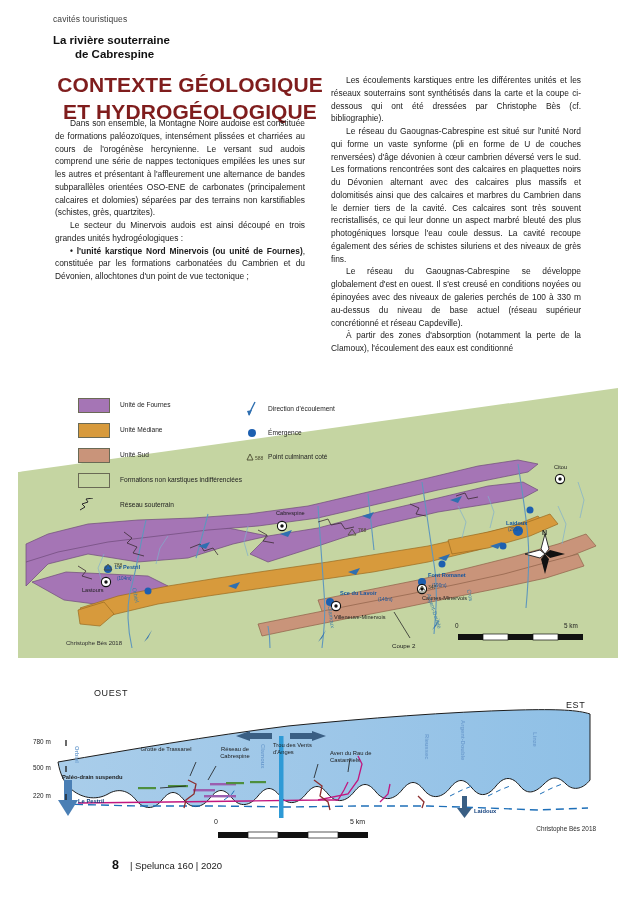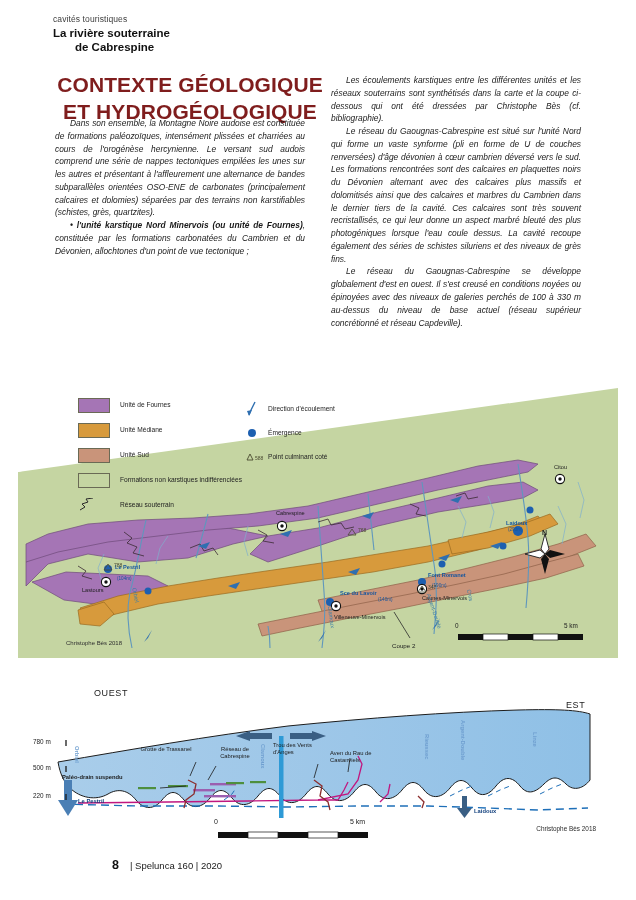--- a/index.html
+++ b/index.html
@@ -12,34 +12,34 @@
     overflow: hidden;
   }
 
   
   .runhead { position: absolute; left: 53px; top: 14px; width: 260px; }
   .runhead .kicker {
     font-size: 8.5px; color: #3d3d3d; letter-spacing: .1px; line-height: 1.35;
   }
   .runhead .title {
     font-size: 11.5px; font-weight: bold; color: #111; line-height: 1.22;
-    margin-top: 1px;
+    margin-top: 8px;
   }
   .runhead .title .l2 { display: block; padding-left: 22px; }
 
   
   .sec-head {
     position: absolute; left: 55px; top: 72px; width: 270px;
     font-size: 21px; font-weight: bold; letter-spacing: .1px;
     line-height: 1.27; color: #7f1d1d; text-align: center;
   }
 
   
   .col { position: absolute; top: 117px; font-size: 8.4px; line-height: 1.52;
-         text-align: justify; color: #1a1a1a; font-style: italic; }
+         text-align: justify; color: #1a1a1a; }
   .col.left  { left: 55px;  width: 250px; }
   .col.right { left: 331px; width: 250px; top: 74px; }
   .col p { text-indent: 15px; margin: 0; }
   .col p.bullet { text-indent: 15px; }
   .col b { font-weight: bold; }
 
   
   .figmap {
     position: absolute; left: 18px; top: 386px; width: 600px; height: 287px;
     overflow: hidden;
@@ -97,27 +97,29 @@
   </div>
 </div>
 
 <div class="sec-head">
   <div>CONTEXTE GÉOLOGIQUE</div>
   <div>ET HYDROGÉOLOGIQUE</div>
 </div>
 
 <div class="col left">
   <p>Dans son ensemble, la Montagne Noire audoise est constituée de formations paléozoïques, intensément plissées et charriées au cours de l'orogénèse hercynienne. Le versant sud audois comprend une série de nappes tectoniques empilées les unes sur les autres et présentant à l'affleurement une alternance de bandes subparallèles orientées OSO-ENE de carbonates (principalement calcaires et dolomies) séparées par des terrains non karstifiables (schistes, grès, quartzites).</p>
+  <p>Le secteur du Minervois audois est ainsi découpé en trois grandes unités hydrogéologiques :</p>
   <p class="bullet"><b>• l'unité karstique Nord Minervois (ou unité de Fournes)</b><span>, constituée par les formations carbonatées du Cambrien et du Dévonien, allochtones d'un point de vue tectonique ;</span></p>
 </div>
 
 <div class="col right">
   <p>Les écoulements karstiques entre les différentes unités et les réseaux souterrains sont synthétisés dans la carte et la coupe ci-dessous qui ont été dressées par Christophe Bès (cf. bibliographie).</p>
   <p>Le réseau du Gaougnas-Cabrespine est situé sur l'unité Nord qui forme un vaste synforme (pli en forme de U de couches renversées) d'âge dévonien à cœur cambrien déversé vers le sud. Les formations rencontrées sont des calcaires en plaquettes noirs du Dévonien alternant avec des calcaires plus massifs et dolomitisés ainsi que des calcaires et marbres du Cambrien dans le dernier tiers de la cavité. Ces calcaires sont très souvent recristallisés, ce qui leur donne un aspect marbré bleuté des plus photogéniques lorsque l'eau coule dessus. La cavité recoupe également des séries de schistes siluriens et des niveaux de grès fins.</p>
   <p>Le réseau du Gaougnas-Cabrespine se développe globalement d'est en ouest. Il s'est creusé en conditions noyées ou épinoyées avec des niveaux de galeries perchés de 100 à 330 m au-dessus du niveau de base actuel (réseau supérieur concrétionné et réseau Capdeville).</p>
+  <p>À partir des zones d'absorption (notamment la perte de la Clamoux), l'écoulement des eaux est conditionné</p>
 </div>
 
 <div class="figmap">
   <svg width="600" height="287" viewBox="0 0 600 287">
     <defs>
       <clipPath id="mapclip">
           <rect x="0" y="0" width="600" height="272"></rect>
         </clipPath>
     </defs>
     <g clip-path="url(#mapclip)">

